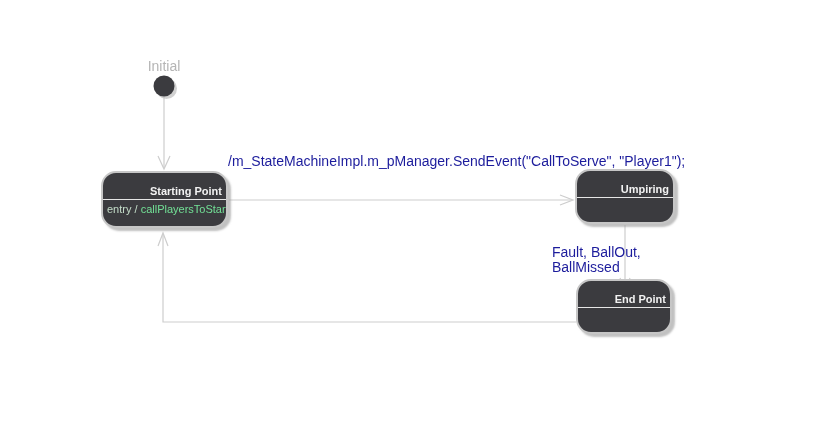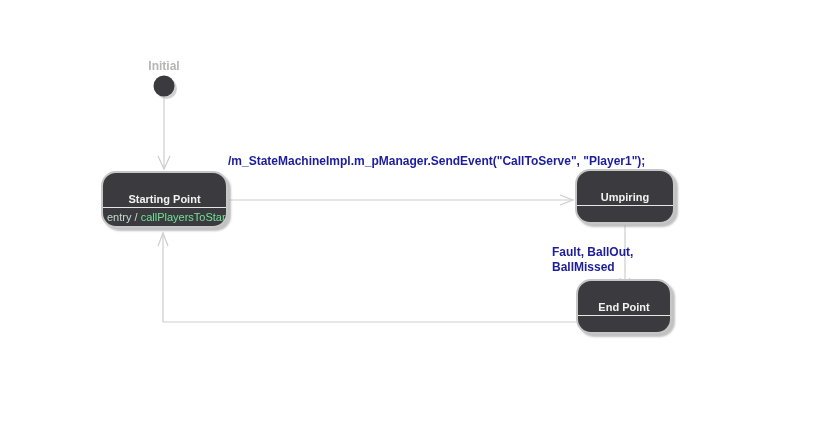--- a/index.html
+++ b/index.html
@@ -30,41 +30,40 @@
   .state {
     position: absolute;
     background: #3b3b3f;
     border: 2px solid #c6c6c6;
     border-radius: 15px;
     box-shadow: 3px 3px 2px rgba(160,160,160,0.65);
     box-sizing: border-box;
     overflow: hidden;
   }
   .state-title {
-    text-align: center;
+    text-align: right;
     font-size: 11px;
     font-weight: bold;
     color: #f2f2f2;
-    padding: 20px 4px 2px 4px;
+    padding: 12px 4px 2px 4px;
     border-bottom: 1px solid #e6e6e6;
     white-space: nowrap;
   }
   .state-body {
     font-size: 11px;
     padding: 3px 4px;
     white-space: nowrap;
   }
   .action-prefix { color: #c4ddc9; }
   .action-name   { color: #72e096; }
   .label {
     position: absolute;
-    font-size: 12px;
+    font-size: 14px;
     line-height: 15px;
     white-space: nowrap;
-    font-weight: bold;
   }
   .code-label  { color: #1c1c9c; margin-top: 35px; }
   .fault-label { color: #1c1c9c; }
   .initial-label {
     color: #b5b5b5;
     width: 56px;
     text-align: center;
   }
 </style>
 </head>

